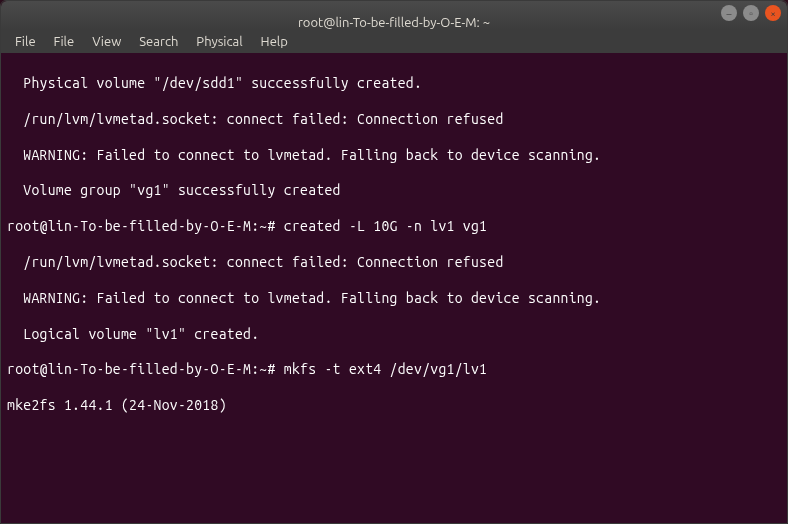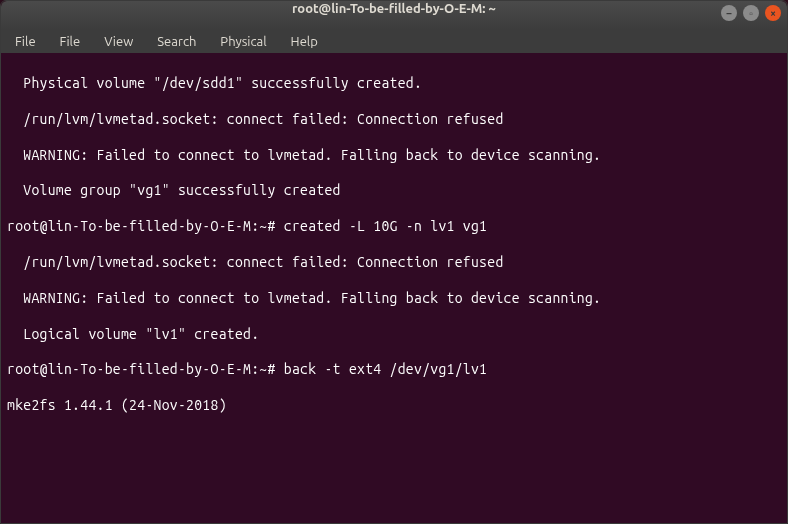--- a/index.html
+++ b/index.html
@@ -10,27 +10,27 @@
       font-family: "Ubuntu Mono", "DejaVu Sans Mono", monospace;
       font-size: 14px;
       overflow: hidden;
       border: 1px solid #3a3a3a;
       border-radius: 6px 6px 0 0;
     }
     .title-bar {
       height: 28px;
       background: linear-gradient(to bottom, #4a4a4a, #3c3c3c);
       display: flex;
-      align-items: flex-start;
+      align-items: flex-end;
       justify-content: center;
       position: relative;
       color: #dfdbd2;
       font-family: "Ubuntu", sans-serif;
       font-size: 13px;
-      font-weight: bold;
+      font-weight: normal;
       border-radius: 6px 6px 0 0;
     }
     .window-controls {
       position: absolute;
       right: 6px;
       top: 4px;
       display: flex;
       gap: 6px;
     }
     .window-btn {
@@ -45,21 +45,21 @@
     }
     .btn-min { background: #8b8b8b; }
     .btn-max { background: #8b8b8b; }
     .btn-close { background: #e95420; }
     .menu-bar {
       height: 24px;
       background: #3c3c3c;
       display: flex;
       align-items: center;
       padding: 0 6px;
-      gap: 8px;
+      gap: 2px;
       color: #dfdbd2;
       font-family: "Ubuntu", sans-serif;
       font-size: 13px;
     }
     .menu-item {
       padding: 2px 8px;
       cursor: pointer;
     }
     .terminal-area {
       background: #300a24;
@@ -96,21 +96,21 @@
 
 <div class="terminal-area">
 <span class="line">  Physical volume "/dev/sdd1" successfully created.</span>
 <span class="line">  /run/lvm/lvmetad.socket: connect failed: Connection refused</span>
 <span class="line">  WARNING: Failed to connect to lvmetad. Falling back to device scanning.</span>
 <span class="line">  Volume group "vg1" successfully created</span>
 <span class="line">root@lin-To-be-filled-by-O-E-M:~# created -L 10G -n lv1 vg1</span>
 <span class="line">  /run/lvm/lvmetad.socket: connect failed: Connection refused</span>
 <span class="line">  WARNING: Failed to connect to lvmetad. Falling back to device scanning.</span>
 <span class="line">  Logical volume "lv1" created.</span>
-<span class="line">root@lin-To-be-filled-by-O-E-M:~# back -t ext4 /dev/vg1/lv1</span>
+<span class="line">root@lin-To-be-filled-by-O-E-M:~# mkfs -t ext4 /dev/vg1/lv1</span>
 <span class="line">mke2fs 1.44.1 (24-Nov-2018)</span>
 
 
 <span class="line"></span>
 
 
 
 
 <span class="line"></span>
 

